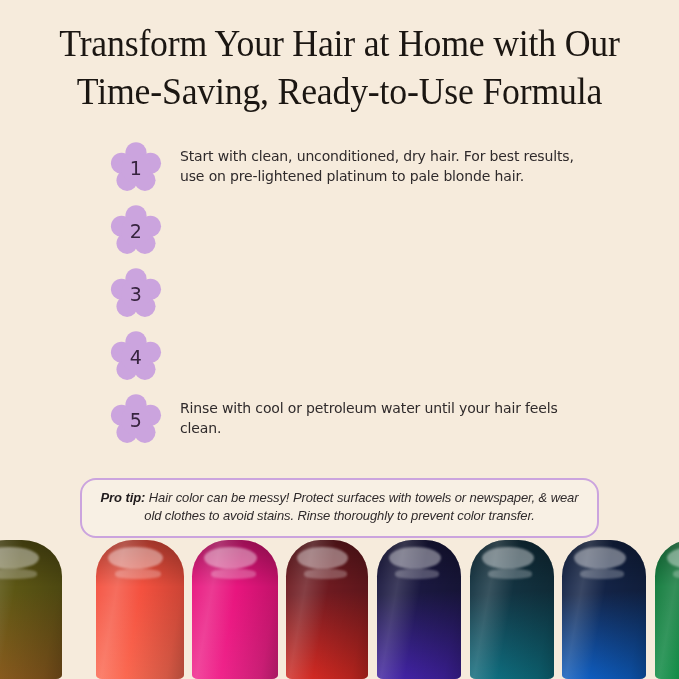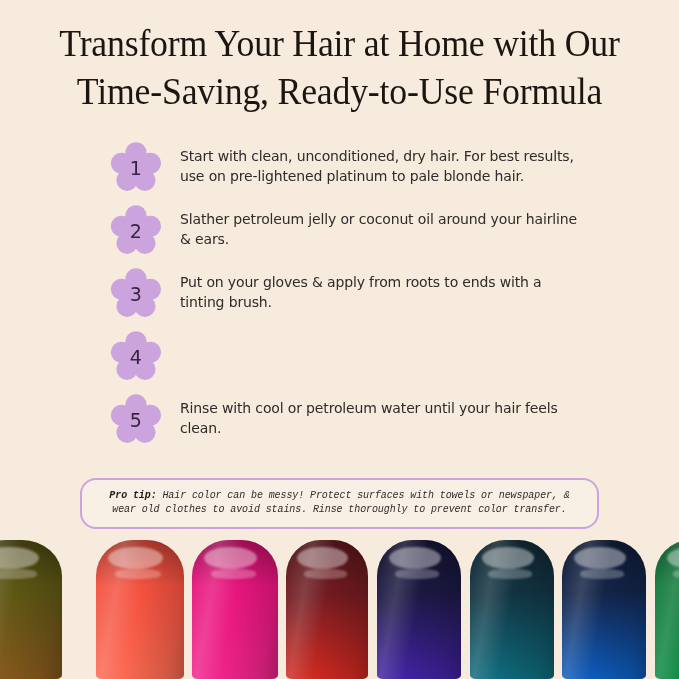--- a/index.html
+++ b/index.html
@@ -100,22 +100,22 @@
     top: 478px;
     width: 519px;
     box-sizing: border-box;
     border: 2px solid #CBA4DE;
     border-radius: 16px;
     background: #F8F0E4;
     padding: 9px 16px 10px 16px;
     text-align: center;
   }
   .protip-text {
-    font-family: Liberation Mono, monospace;
-    font-size: 10px;
+    font-family: Liberation Sans, sans-serif;
+    font-size: 13px;
     line-height: 1.42;
     color: #2F2A2B;
     font-style: italic;
     letter-spacing: -0.1px;
   }
   .protip-label {
     font-weight: bold;
     font-style: italic;
     color: #201B1C;
   }
@@ -207,37 +207,35 @@
               <circle cx="26.00" cy="10.80" r="10.6" fill="#CBA4DE"></circle>
               <circle cx="40.46" cy="21.30" r="10.6" fill="#CBA4DE"></circle>
               <circle cx="34.93" cy="38.30" r="10.6" fill="#CBA4DE"></circle>
               <circle cx="17.07" cy="38.30" r="10.6" fill="#CBA4DE"></circle>
               <circle cx="11.54" cy="21.30" r="10.6" fill="#CBA4DE"></circle>
               <circle cx="26" cy="26" r="15" fill="#CBA4DE"></circle>
             </g>
           </svg>
           <div class="badge-num">2</div>
         </div>
-        <div class="step-text">Slather petroleum jelly or coconut oil around your hairline &amp; ears.</div>
       </div>
       <div class="step">
         <div class="badge">
           <svg viewBox="0 0 52 52" xmlns="http://www.w3.org/2000/svg">
             <g>
               <circle cx="26.00" cy="10.80" r="10.6" fill="#CBA4DE"></circle>
               <circle cx="40.46" cy="21.30" r="10.6" fill="#CBA4DE"></circle>
               <circle cx="34.93" cy="38.30" r="10.6" fill="#CBA4DE"></circle>
               <circle cx="17.07" cy="38.30" r="10.6" fill="#CBA4DE"></circle>
               <circle cx="11.54" cy="21.30" r="10.6" fill="#CBA4DE"></circle>
               <circle cx="26" cy="26" r="15" fill="#CBA4DE"></circle>
             </g>
           </svg>
           <div class="badge-num">3</div>
         </div>
-        <div class="step-text">Put on your gloves &amp; apply from roots to ends with a tinting brush.</div>
       </div>
       <div class="step">
         <div class="badge">
           <svg viewBox="0 0 52 52" xmlns="http://www.w3.org/2000/svg">
             <g>
               <circle cx="26.00" cy="10.80" r="10.6" fill="#CBA4DE"></circle>
               <circle cx="40.46" cy="21.30" r="10.6" fill="#CBA4DE"></circle>
               <circle cx="34.93" cy="38.30" r="10.6" fill="#CBA4DE"></circle>
               <circle cx="17.07" cy="38.30" r="10.6" fill="#CBA4DE"></circle>
               <circle cx="11.54" cy="21.30" r="10.6" fill="#CBA4DE"></circle>

